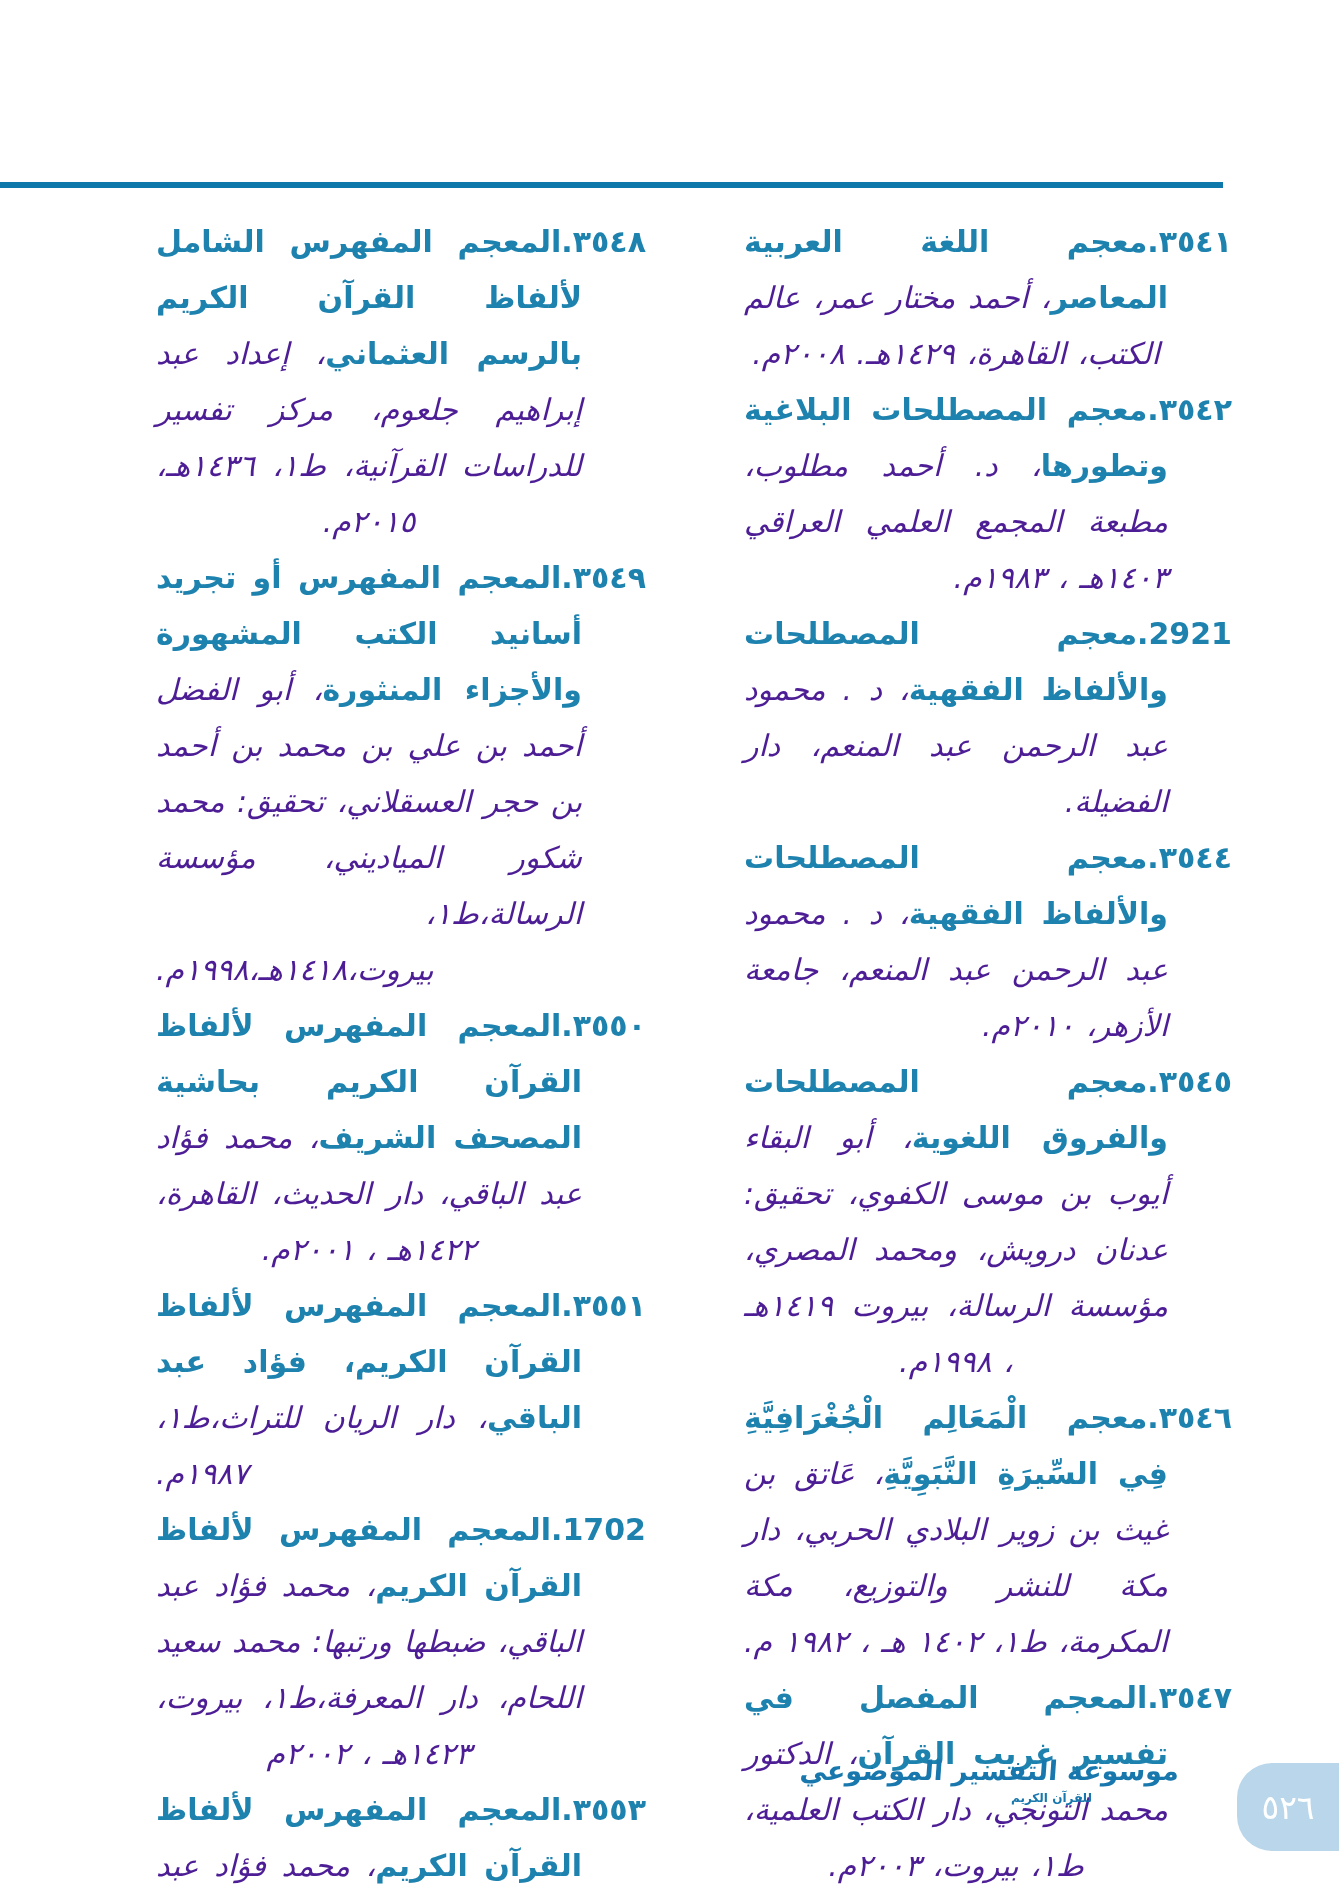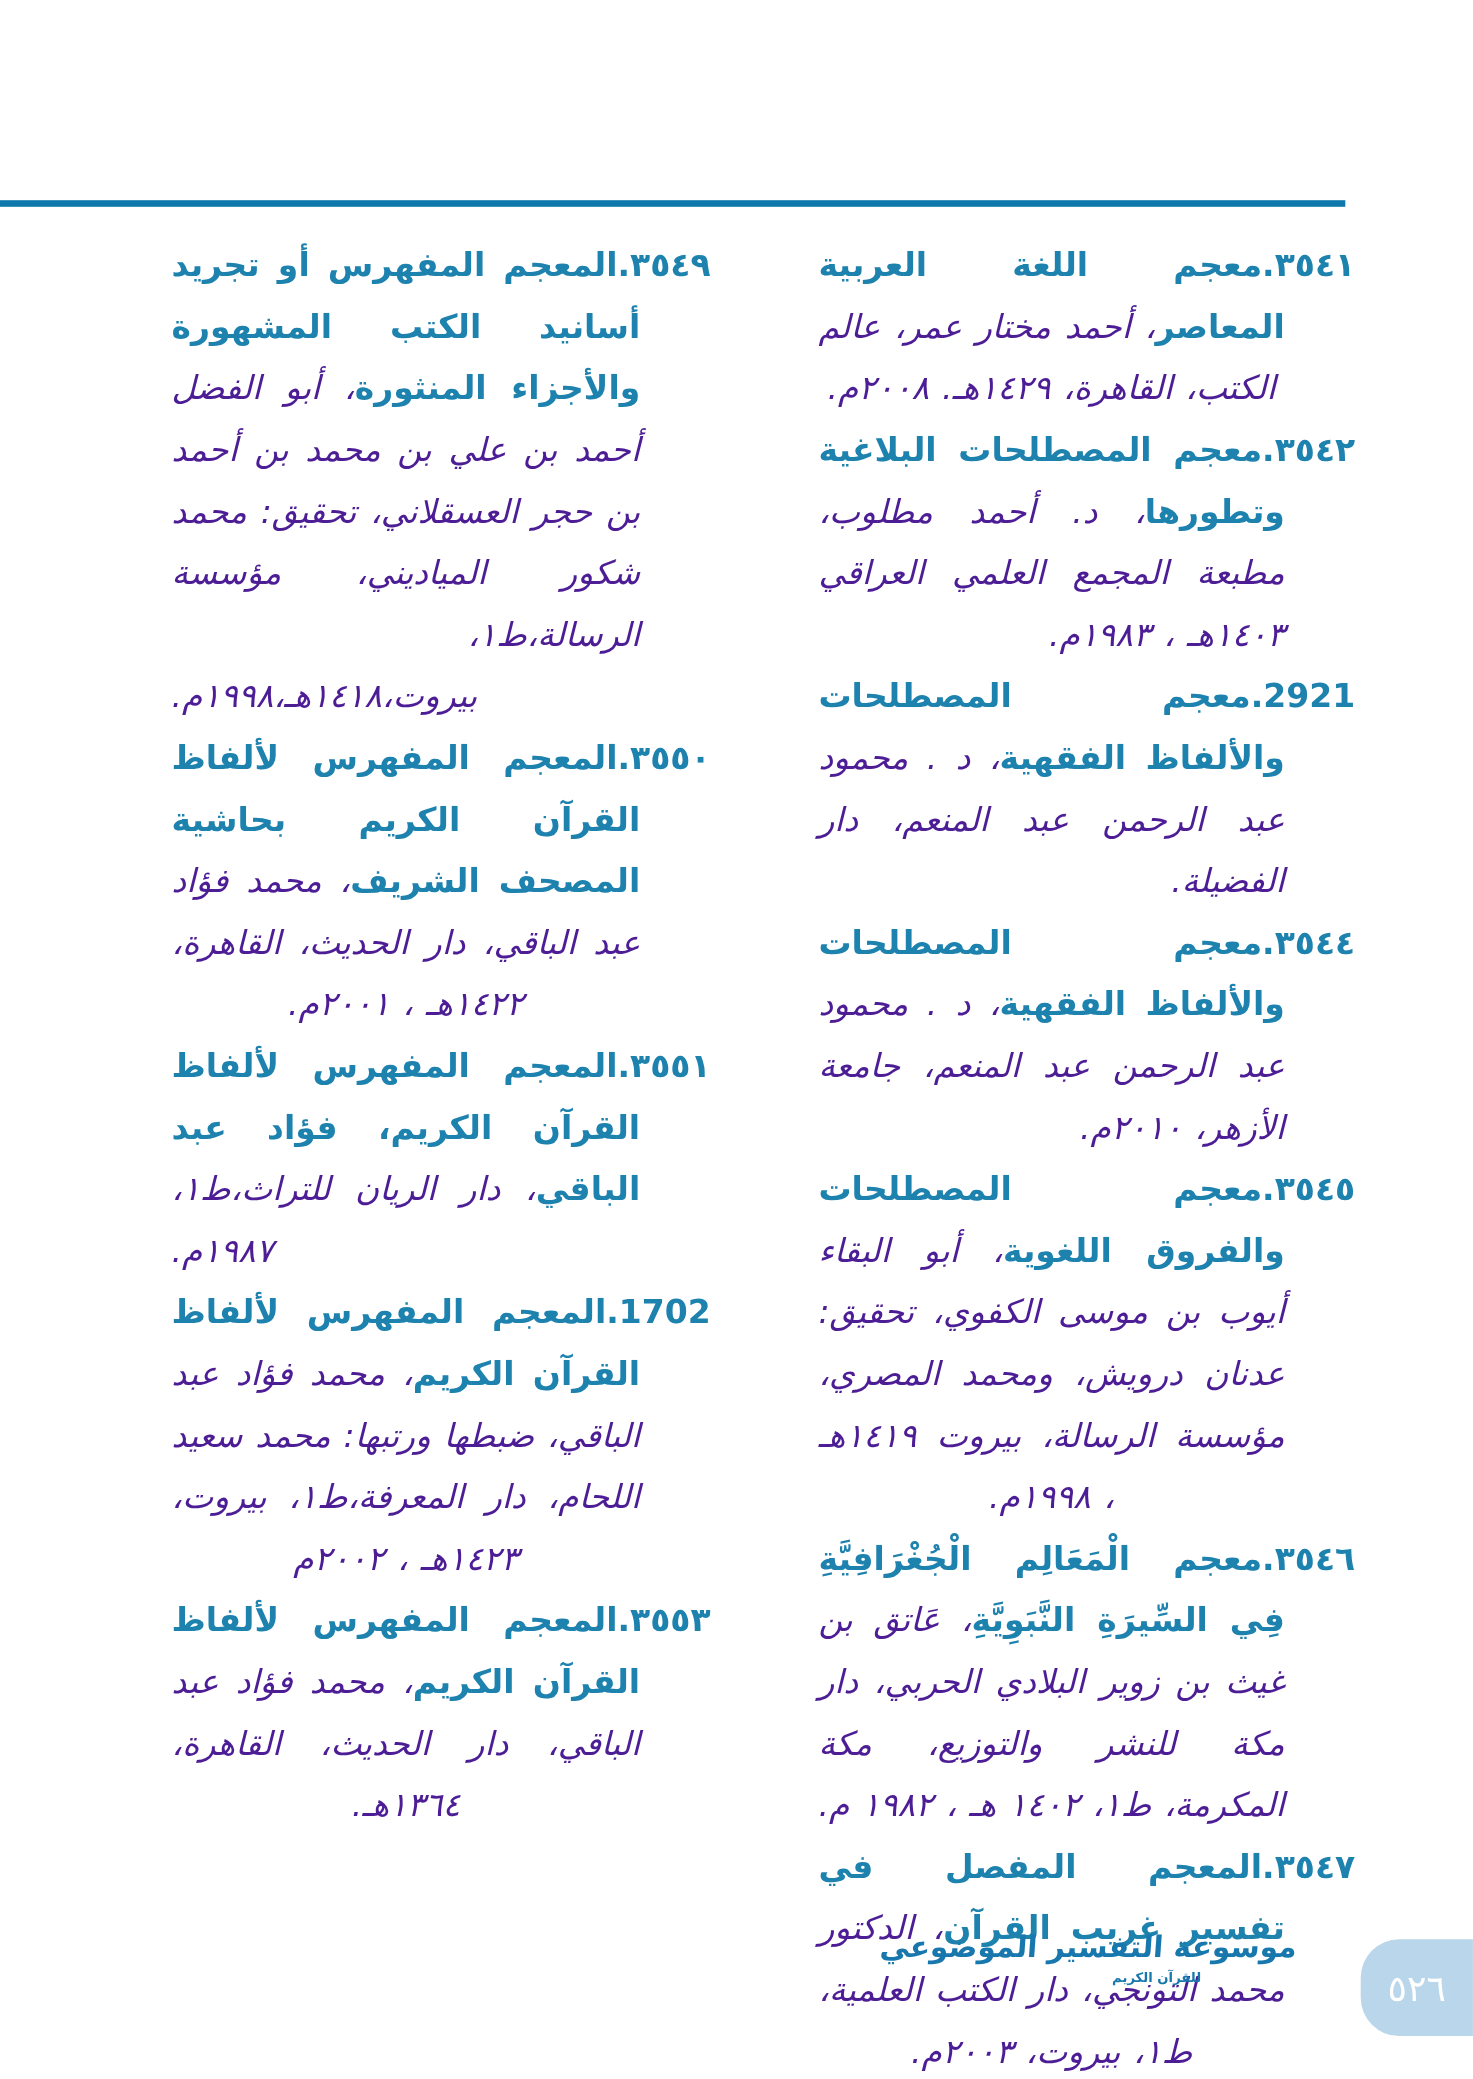--- a/index.html
+++ b/index.html
@@ -119,20 +119,21 @@
 
   <p class="entry" style="text-align-last: right;"><span class="num">٣٥٤٤.</span><span class="title">معجم المصطلحات والألفاظ الفقهية</span><span class="rest">، د . محمود عبد الرحمن عبد المنعم، جامعة الأزهر، ٢٠١٠م.</span></p>
 
   <p class="entry" style="text-align-last: center;"><span class="num">٣٥٤٥.</span><span class="title">معجم المصطلحات والفروق اللغوية</span><span class="rest">، أبو البقاء أيوب بن موسى الكفوي، تحقيق: عدنان درويش، ومحمد المصري، مؤسسة الرسالة، بيروت ١٤١٩هـ ، ١٩٩٨م.</span></p>
 
   <p class="entry" style="text-align-last: center;"><span class="num">٣٥٤٦.</span><span class="title">معجم الْمَعَالِم الْجُغْرَافِيَّةِ فِي السِّيرَةِ النَّبَوِيَّةِ</span><span class="rest">، عَاتق بن غيث بن زوير البلادي الحربي، دار مكة للنشر والتوزيع، مكة المكرمة، ط١، ١٤٠٢ هـ ، ١٩٨٢ م.</span></p>
 
   <p class="entry" style="text-align-last: center;"><span class="num">٣٥٤٧.</span><span class="title">المعجم المفصل في تفسير غريب القرآن</span><span class="rest">، الدكتور محمد التونجي، دار الكتب العلمية، ط١، بيروت، ٢٠٠٣م.</span></p>
 </section>
     <section class="col col-left">
+  <p class="entry" style="text-align-last: center;"><span class="num">٣٥٤٨.</span><span class="title">المعجم المفهرس الشامل لألفاظ القرآن الكريم بالرسم العثماني</span><span class="rest">، إعداد عبد إبراهيم جلعوم، مركز تفسير للدراسات القرآنية، ط١، ١٤٣٦هـ، ٢٠١٥م.</span></p>
 
   <p class="entry" style="text-align-last: left;"><span class="num">٣٥٤٩.</span><span class="title">المعجم المفهرس أو تجريد أسانيد الكتب المشهورة والأجزاء المنثورة</span><span class="rest">، أبو الفضل أحمد بن علي بن محمد بن أحمد بن حجر العسقلاني، تحقيق: محمد شكور المياديني، مؤسسة الرسالة،ط١، بيروت،١٤١٨هـ،١٩٩٨م.</span></p>
 
   <p class="entry" style="text-align-last: center;"><span class="num">٣٥٥٠.</span><span class="title">المعجم المفهرس لألفاظ القرآن الكريم بحاشية المصحف الشريف</span><span class="rest">، محمد فؤاد عبد الباقي، دار الحديث، القاهرة، ١٤٢٢هـ ، ٢٠٠١م.</span></p>
 
   <p class="entry" style="text-align-last: left;"><span class="num">٣٥٥١.</span><span class="title">المعجم المفهرس لألفاظ القرآن الكريم، فؤاد عبد الباقي</span><span class="rest">، دار الريان للتراث،ط١، ١٩٨٧م.</span></p>
 
   <p class="entry" style="text-align-last: center;"><span class="num">1702.</span><span class="title">المعجم المفهرس لألفاظ القرآن الكريم</span><span class="rest">، محمد فؤاد عبد الباقي، ضبطها ورتبها: محمد سعيد اللحام، دار المعرفة،ط١، بيروت، ١٤٢٣هـ ، ٢٠٠٢م</span></p>
 
   <p class="entry" style="text-align-last: center;"><span class="num">٣٥٥٣.</span><span class="title">المعجم المفهرس لألفاظ القرآن الكريم</span><span class="rest">، محمد فؤاد عبد الباقي، دار الحديث، القاهرة، ١٣٦٤هـ.</span></p>

